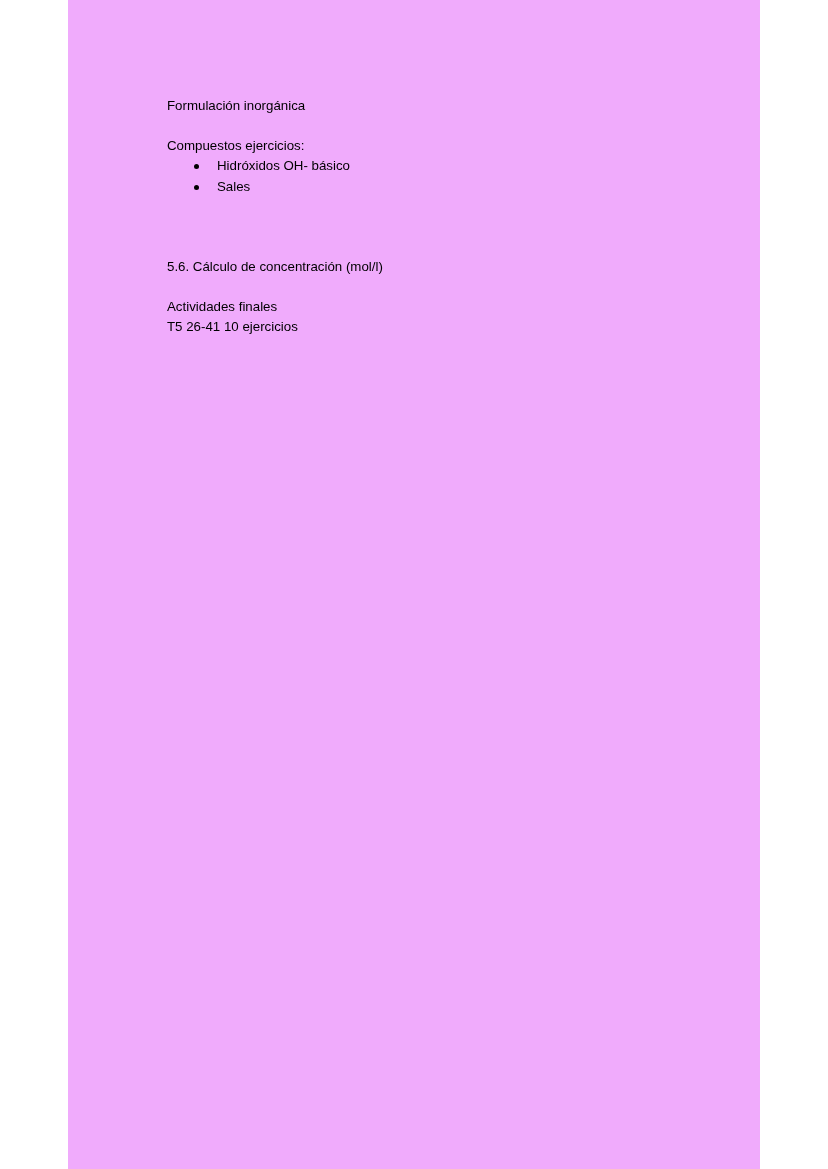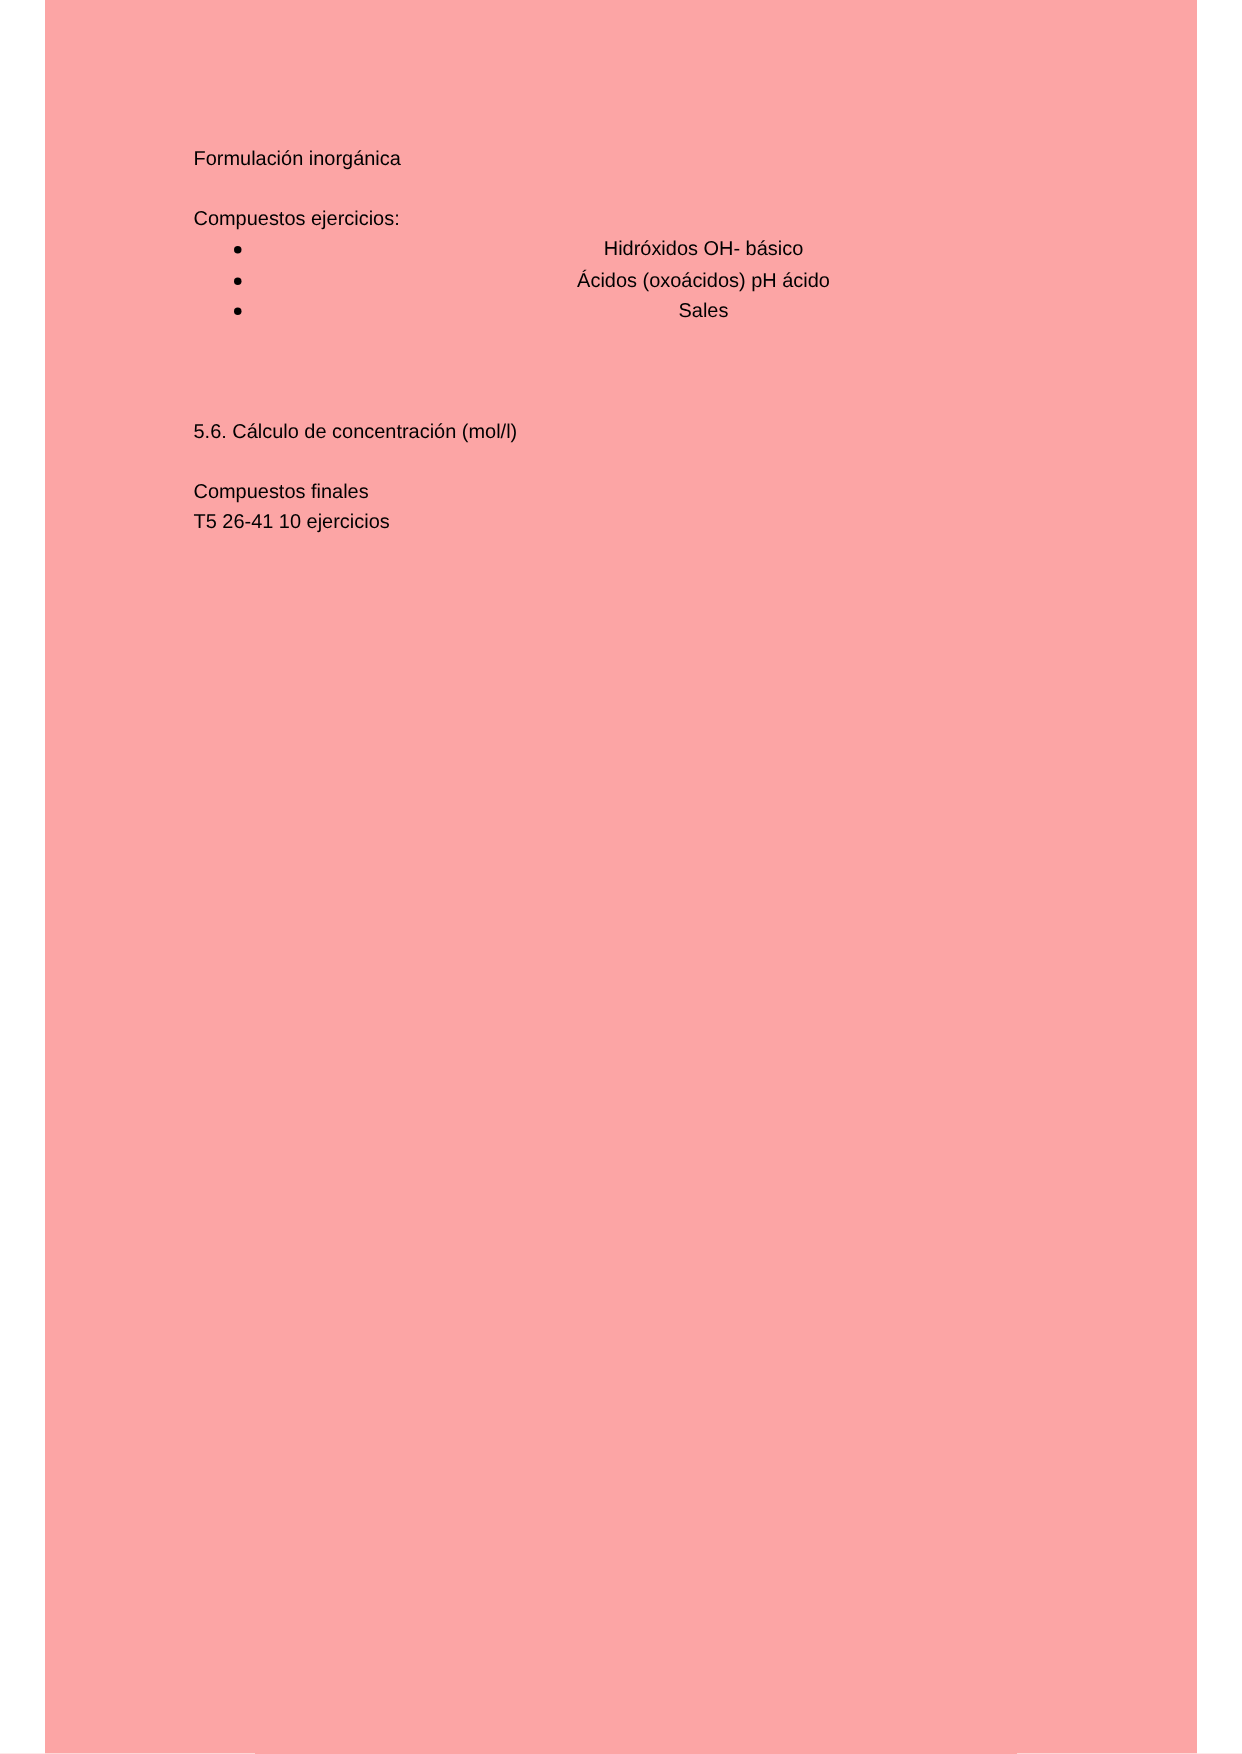--- a/index.html
+++ b/index.html
@@ -6,23 +6,23 @@
     margin: 0;
     padding: 0;
     background: #ffffff;
   }
   body {
     font-family: "Liberation Sans", sans-serif;
     color: #000000;
   }
   .page {
     position: relative;
-    width: 768px;
+    width: 692px;
     height: 1169px;
-    background: #fca5a5;
+    background: #f0abfc;
     margin: 0 auto;
     overflow: hidden;
   }
   .doc-body {
     position: absolute;
     left: 99px;
     top: 96px;
     width: 630px;
   }
   .para {
@@ -34,21 +34,20 @@
   .spacer-sm {
     height: 20px;
   }
   .spacer-lg {
     height: 40px;
   }
   ul.bullets {
     margin: 0;
     padding: 0;
     list-style: none;
-    text-align: center;
   }
   ul.bullets li {
     position: relative;
     font-size: 13.3px;
     line-height: 20.5px;
     padding-left: 50px;
     color: #000000;
   }
   ul.bullets li .bullet-dot {
     position: absolute;
@@ -72,32 +71,28 @@
 
     <p class="para">Compuestos ejercicios:</p>
 
     <ul class="bullets">
       <li>
         <span class="bullet-dot"></span>
         <span>Hidróxidos OH- básico</span>
       </li>
       <li>
         <span class="bullet-dot"></span>
-        <span>Ácidos (oxoácidos) pH ácido</span>
-      </li>
-      <li>
-        <span class="bullet-dot"></span>
         <span>Sales</span>
       </li>
     </ul>
 
     <div class="spacer-lg"></div>
     <div class="spacer-sm"></div>
 
     <p class="para">5.6. Cálculo de concentración (mol/l)</p>
 
     <div class="spacer-sm"></div>
 
-    <p class="para">Compuestos finales</p>
+    <p class="para">Actividades finales</p>
     <p class="para">T5 26-41 10 ejercicios</p>
 
   </div>
 </div>
 
 </body></html>

